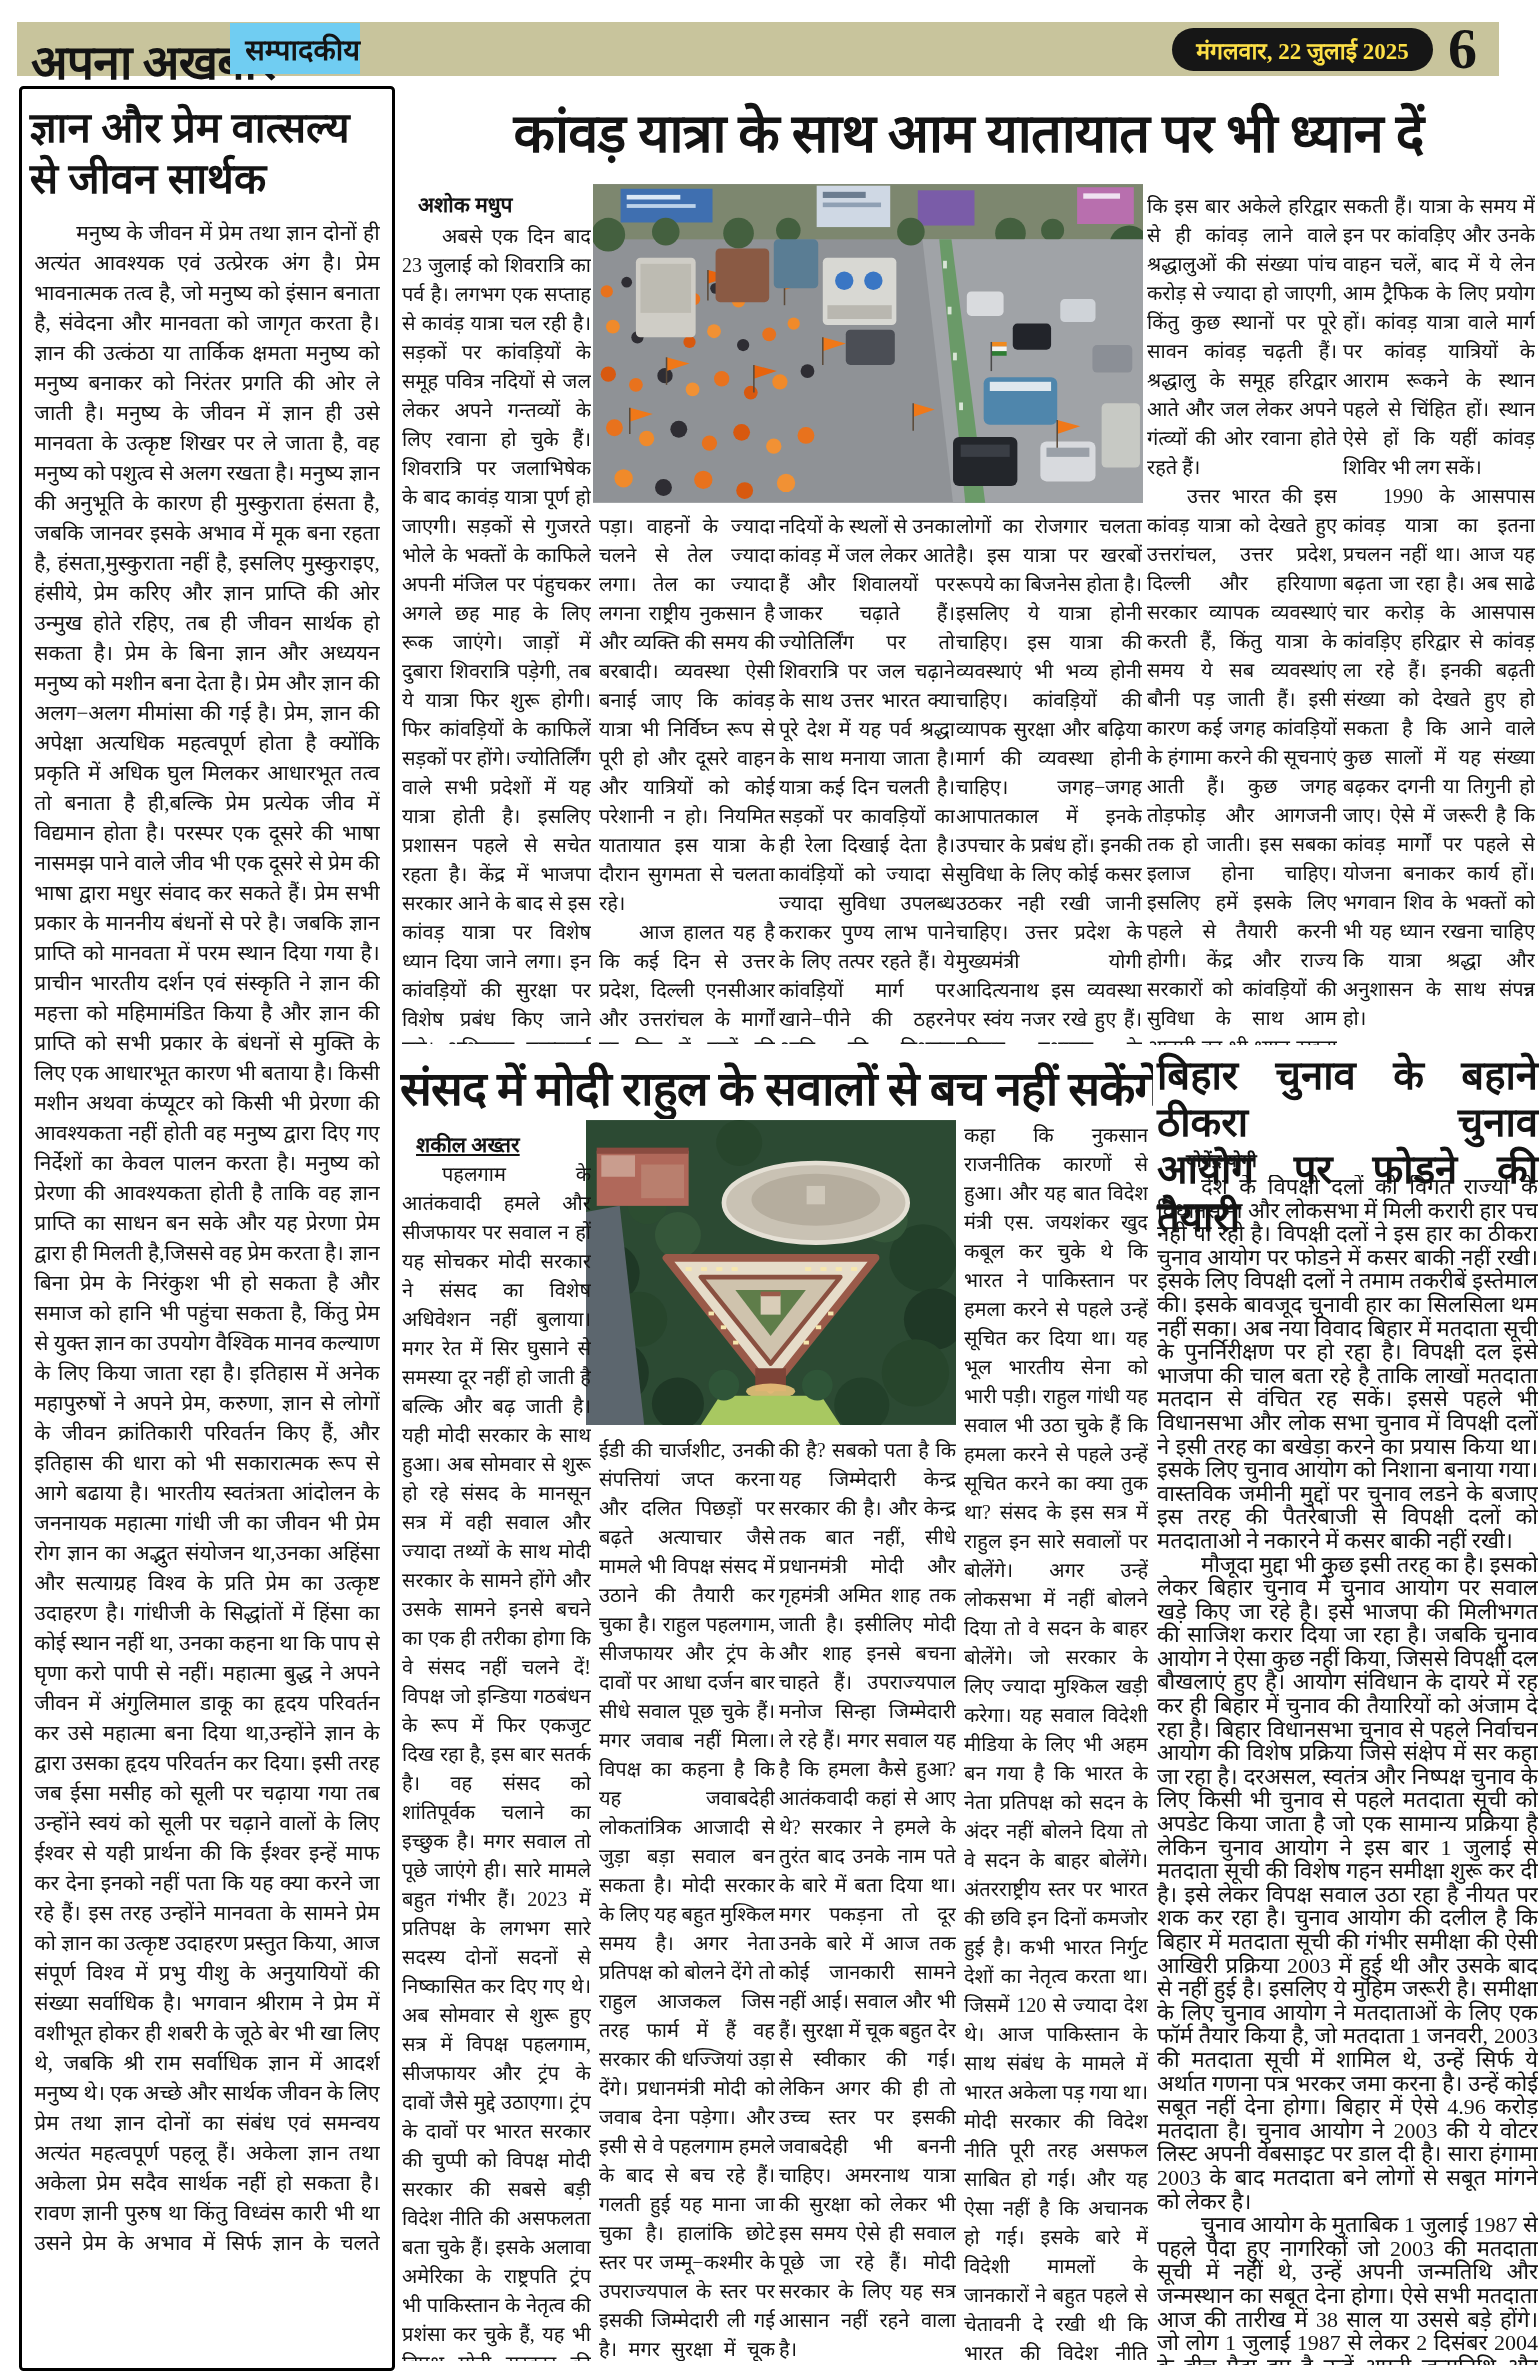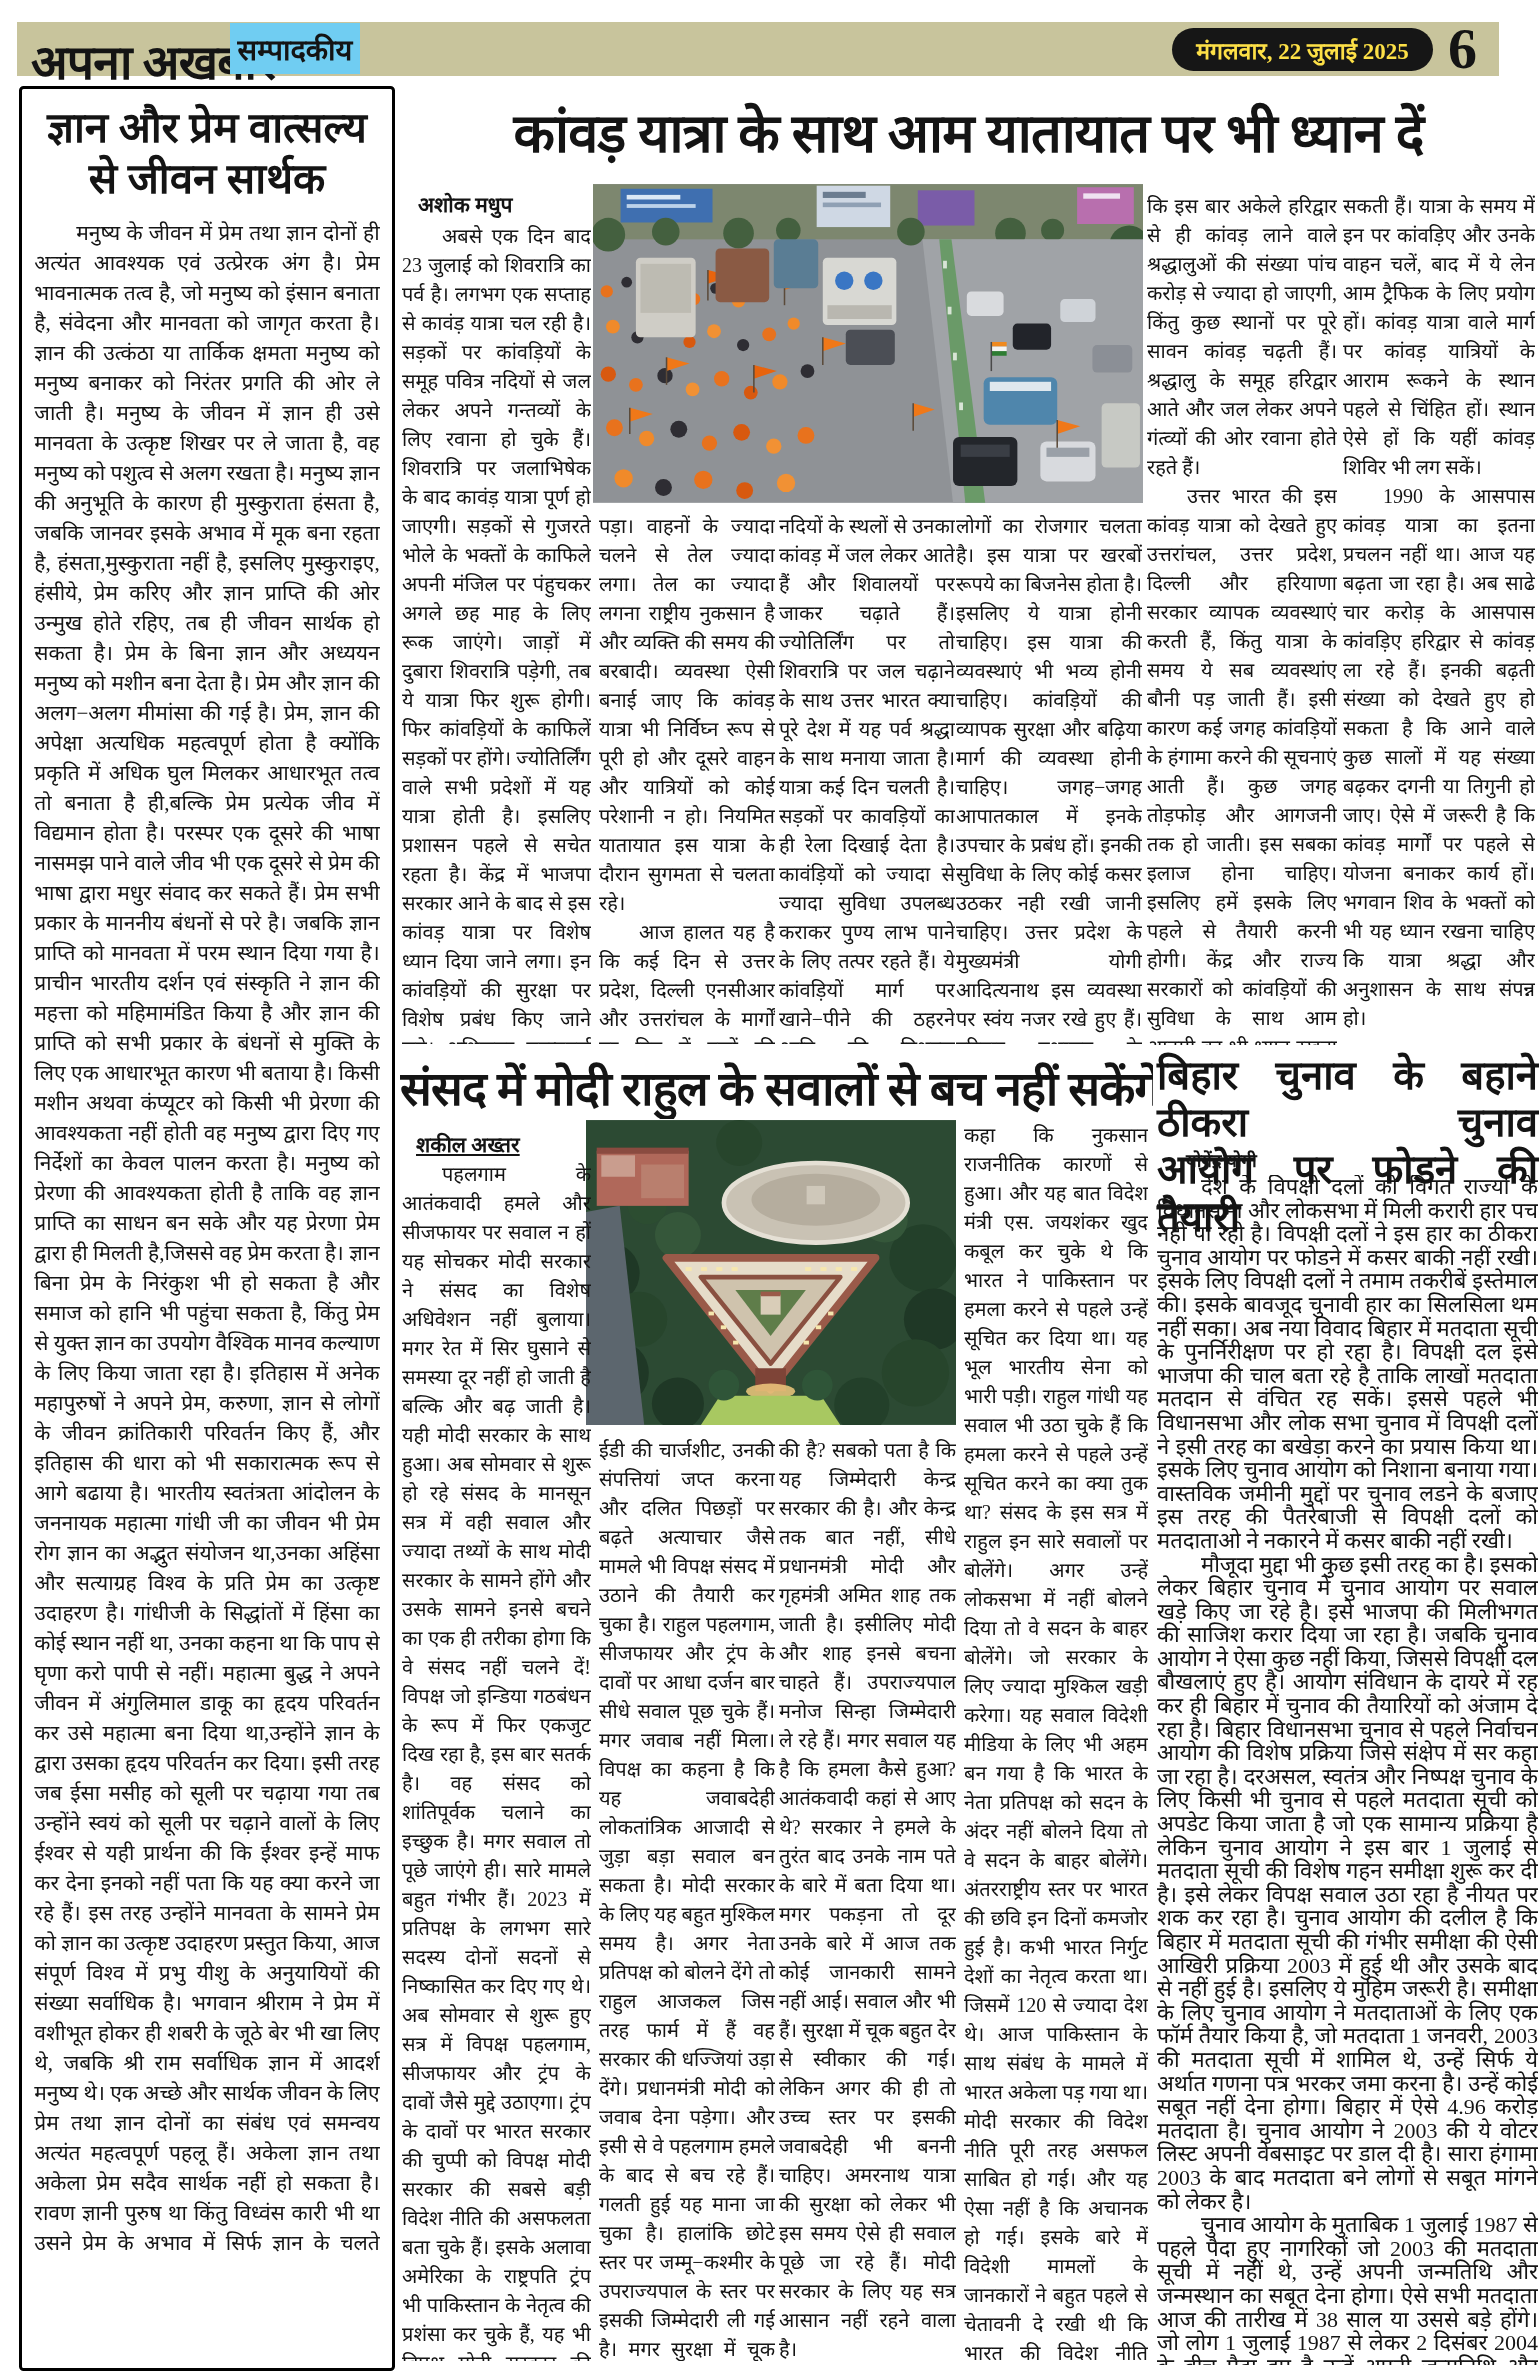--- a/index.html
+++ b/index.html
@@ -3,28 +3,28 @@
 <meta charset="utf-8">
 <style>
   html,body{margin:0;padding:0;}
   body{background:#e9e9e6;font-family:"Liberation Serif","DejaVu Serif",serif;color:#141414;}
   #page{position:relative;width:1540px;height:2377px;background:#ffffff;margin:0 auto;overflow:hidden;}
 
   
   .hbar{position:absolute;left:17px;top:21.5px;width:1482px;height:54px;background:#c8c49c;}
   .paper-name{position:absolute;left:31px;top:28px;font-size:48px;font-weight:bold;letter-spacing:-0.8px;}
   .section-box{position:absolute;left:230px;top:23px;width:130px;height:51px;background:#70cdf2;
-    display:flex;align-items:center;justify-content:center;font-size:29px;font-weight:bold;}
+    display:flex;align-items:center;justify-content:flex-end;font-size:29px;font-weight:bold;}
   .date-pill{position:absolute;left:1172px;top:28px;width:261px;height:43px;border-radius:21.5px;background:#161616;
     color:#fde047;display:flex;align-items:center;justify-content:center;font-size:23px;font-weight:bold;}
   .page-num{position:absolute;left:1448px;top:15.3px;font-size:58px;font-weight:bold;}
 
   
   .left-box{position:absolute;left:19px;top:86px;width:370px;height:2279px;border:3.1px solid #000;border-radius:4.6px;overflow:hidden;}
-  .left-head{margin:14px 7.7px 4.6px 7.7px;text-align:center;font-size:42px;line-height:1.22;font-weight:bold;}
+  .left-head{margin:14px 7.7px 4.6px 7.7px;text-align:left;font-size:42px;line-height:1.22;font-weight:bold;}
   .left-body{margin:12.3px 12.3px 0 12.3px;font-size:21px;line-height:30px;text-align:justify;white-space:pre-wrap;
     height:2040px;overflow:hidden;}
 
   
   .col{position:absolute;font-size:20px;line-height:29px;text-align:justify;white-space:pre-wrap;overflow:hidden;}
   .byline{position:absolute;font-size:21px;font-weight:bold;}
 
   .k-head{position:absolute;left:400px;top:94px;width:1137px;font-size:54px;font-weight:bold;letter-spacing:-0.8px;
     white-space:nowrap;overflow:hidden;text-align:center;}
   .s-head{position:absolute;left:400px;top:1055px;width:753px;font-size:47px;font-weight:bold;letter-spacing:-0.8px;

